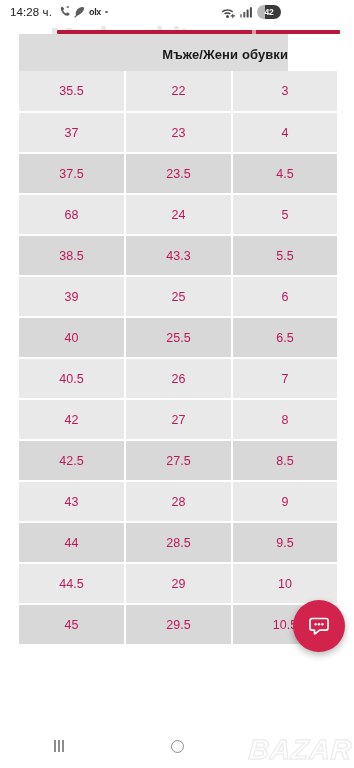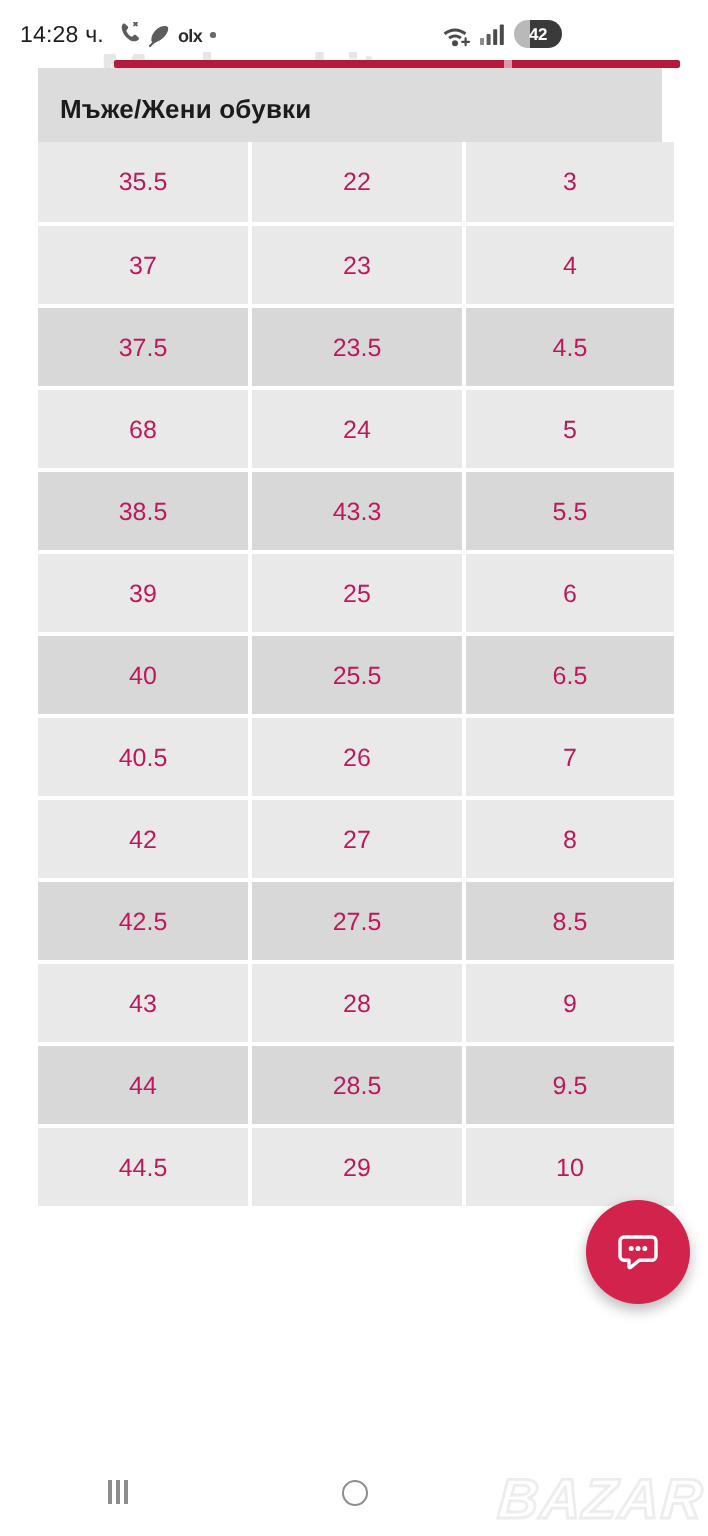--- a/index.html
+++ b/index.html
@@ -7,21 +7,21 @@
     width:354px; height:768px;
     font-family:"Liberation Sans", sans-serif;
     background:#ffffff;
     overflow:hidden;
   }
   #screen { position:relative; width:354px; height:768px; background:#ffffff; }
 
   
   .statusbar {
     position:absolute; top:0; left:0; width:288px; height:24px;
-    background:#ffffff; display:flex; align-items:flex-end;
+    background:#ffffff; display:flex; align-items:center;
     padding:0 7px 0 10px; z-index:40;
   }
   .sb-time { font-size:11.5px; color:#1d1d1d; letter-spacing:.1px; white-space:nowrap; }
   .sb-left-icons { display:flex; align-items:center; gap:4px; margin-left:7px; }
   .sb-icon { display:block; opacity:.82; }
   .sb-olx { font-size:9px; font-weight:bold; color:#2b2b2b; letter-spacing:-.3px; }
   .sb-dot { width:2.5px; height:2.5px; border-radius:50%; background:#6a6a6a; display:block; }
   .sb-spacer { flex:1; }
   .sb-right { display:flex; align-items:center; gap:4px; }
   .battery {
@@ -43,22 +43,23 @@
   .accent-bar {
     position:absolute; top:6px; left:57px; width:283px; height:4px;
     background:#b9183d; border-radius:1px;
   }
   .accent-bar::after {
     content:""; position:absolute; left:195px; top:0; width:4px; height:4px;
     background:#ffffff; opacity:.55;
   }
 
   .card {
-    position:absolute; top:10px; left:19px; width:312px;
+    position:absolute; top:10px; left:19px; width:269px;
     background:#dcdcdc;
+    text-align:right;
   }
   .card-title {
     font-size:13px; font-weight:bold; color:#1b1b1b;
     padding:13px 0 12px 11px; letter-spacing:.1px;
   }
 
   .sizetable {
     position:absolute; top:47px; left:19px; width:318px;
     border-collapse:collapse; table-layout:fixed;
   }
@@ -212,20 +213,25 @@
           </tr>
           <tr class="even">
             <td>44</td>
             <td>28.5</td>
             <td>9.5</td>
           </tr>
           <tr class="odd">
             <td>44.5</td>
             <td>29</td>
             <td>10</td>
+          </tr>
+          <tr class="even">
+            <td>45</td>
+            <td>29.5</td>
+            <td>10.5</td>
           </tr>
         </tbody>
     </table>
 
     <button class="fab">
       <svg width="26" height="26" viewBox="0 0 26 26">
         <path d="M6 5.5h14c1.1 0 2 .9 2 2v7.6c0 1.1-.9 2-2 2h-6.4l-4.3 3.6c-.3.3-.8.1-.8-.3v-3.3H6c-1.1 0-2-.9-2-2V7.5c0-1.1.9-2 2-2z" fill="none" stroke="#ffffff" stroke-width="1.7" stroke-linejoin="round"></path>
         <circle cx="9.6" cy="11.3" r="1.25" fill="#ffffff"></circle>
         <circle cx="13" cy="11.3" r="1.25" fill="#ffffff"></circle>
         <circle cx="16.4" cy="11.3" r="1.25" fill="#ffffff"></circle>

